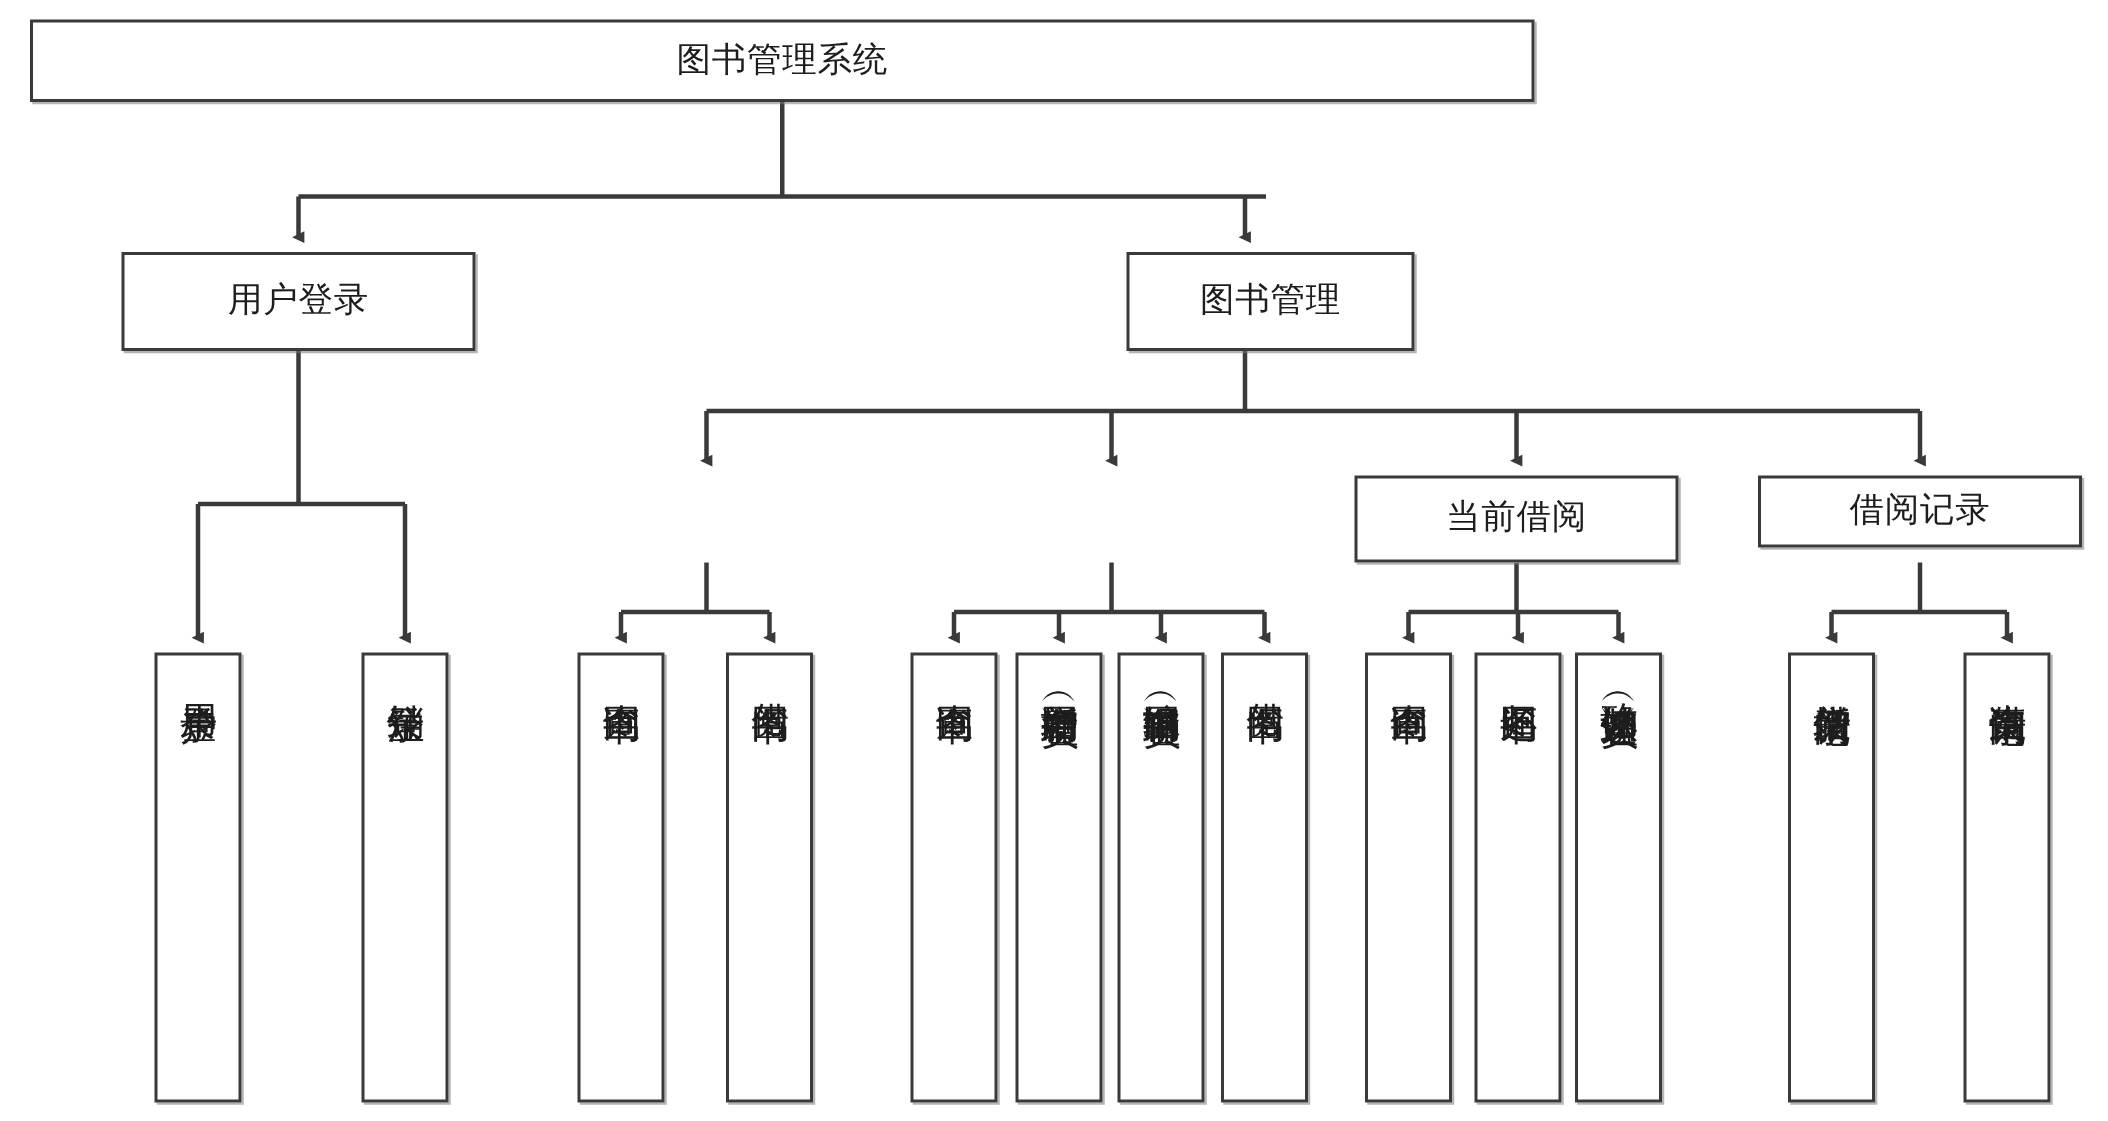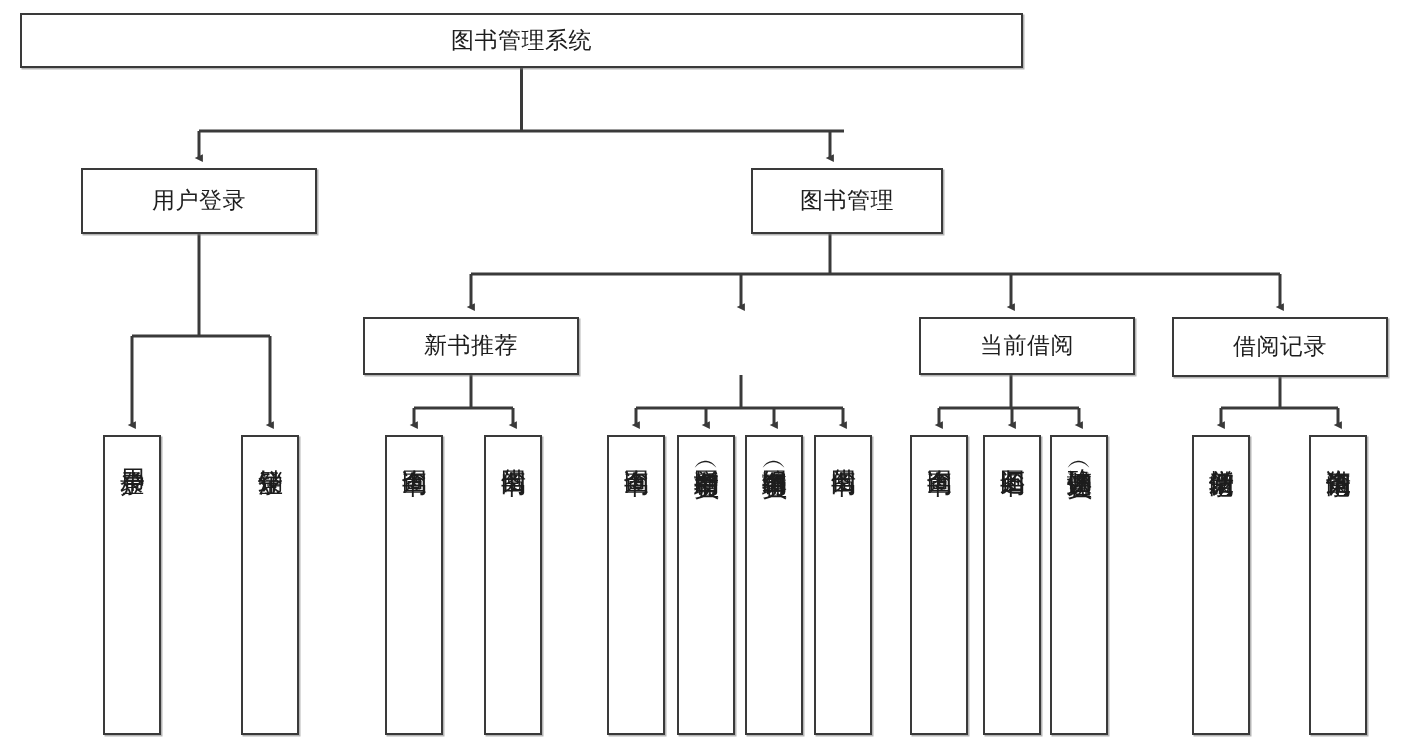--- a/index.html
+++ b/index.html
@@ -134,27 +134,24 @@
     <span class="node-label">图书管理系统</span>
   </div>
 
   <div class="node-box node-h" id="box-login" style="left: 81px; top: 168px; width: 236px; height: 66px;">
     <span class="node-label">用户登录</span>
   </div>
   <div class="node-box node-h" id="box-bookmgmt" style="left: 712px; top: 168px; width: 192px; height: 66px; margin-left: 39px;">
     <span class="node-label">图书管理</span>
   </div>
 
-  <div class="node-box node-h" id="box-newbook" style="left: 363px; top: 317px; width: 216px; height: 58px;">
-    <span class="node-label">新书推荐</span>
-  </div>
-  <div class="node-box node-h" id="box-current" style="left: 903px; top: 317px; width: 216px; height: 58px; margin-left: 16px;">
+  <div class="node-box node-h" id="box-current" style="left: 903px; top: 317px; width: 216px; height: 58px;">
     <span class="node-label">当前借阅</span>
   </div>
-  <div class="node-box node-h" id="box-records" style="left: 1172px; top: 317px; width: 216px; height: 60px;">
+  <div class="node-box node-h" id="box-records" style="left: 1172px; top: 317px; width: 216px; height: 48px;">
     <span class="node-label">借阅记录</span>
   </div>
 
   <div class="node-box node-v" id="box-leaf1" style="left: 103px; top: 435px; width: 58px; height: 300px;">
     <span class="node-label">用户登录</span>
   </div>
   <div class="node-box node-v" id="box-leaf2" style="left: 241px; top: 435px; width: 58px; height: 300px;">
     <span class="node-label">注销登录</span>
   </div>
   <div class="node-box node-v" id="box-leaf3" style="left: 385px; top: 435px; width: 58px; height: 300px;">

